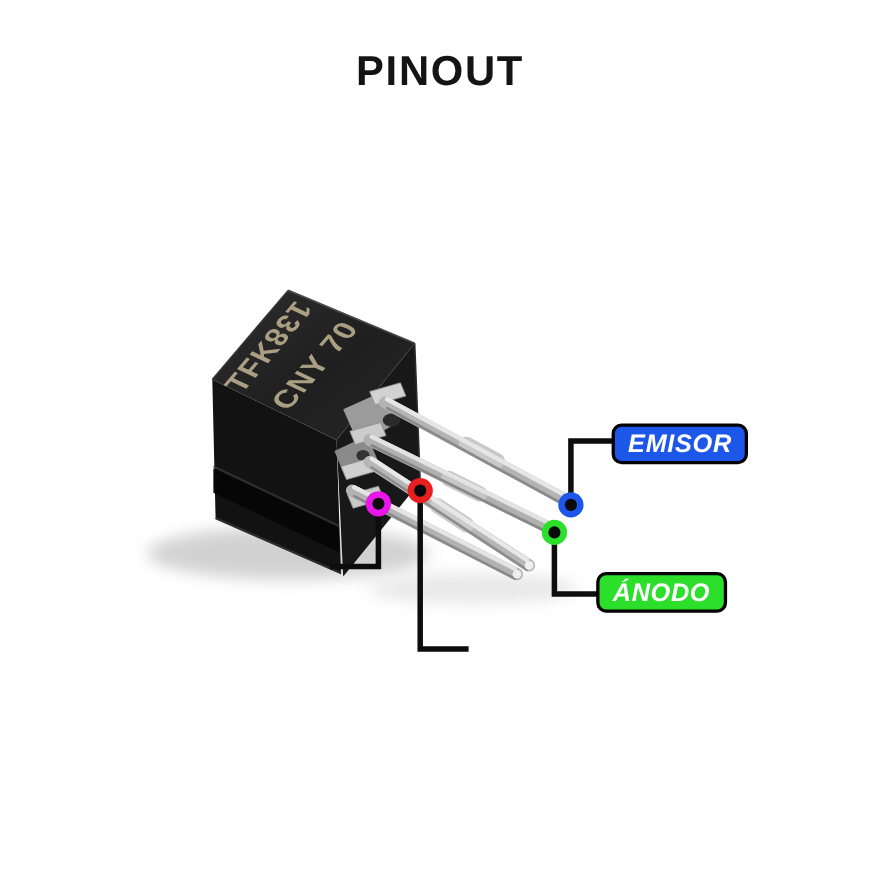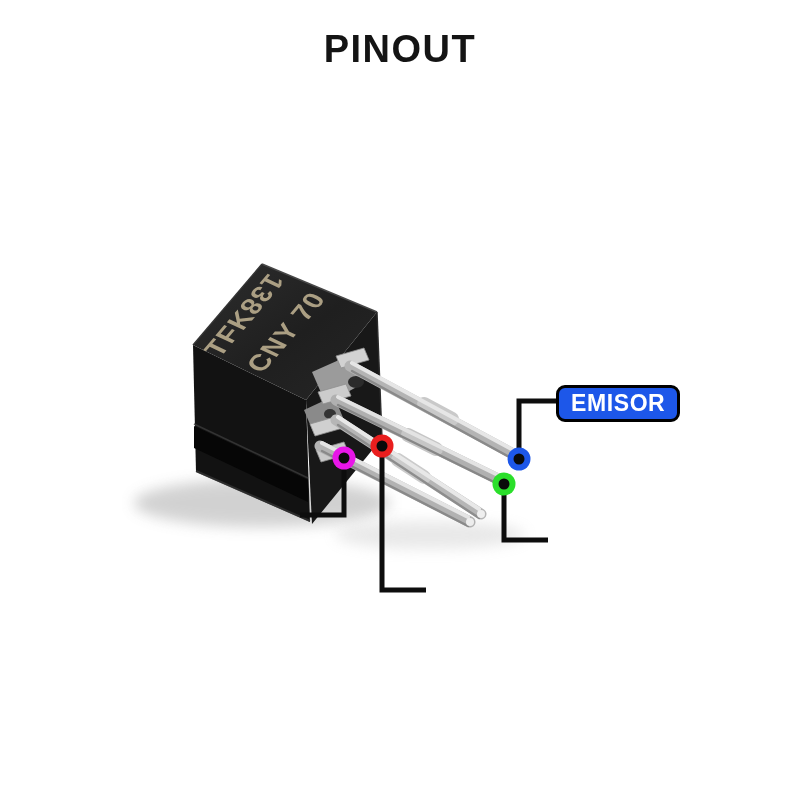--- a/index.html
+++ b/index.html
@@ -1,32 +1,32 @@
 <!DOCTYPE html>
 <html><head>
 <meta charset="utf-8">
 <style>
   html,body{margin:0;padding:0;background:#ffffff;}
   body{width:800px;height:800px;font-family:"Liberation Sans",sans-serif;}
   .canvas{position:relative;width:800px;height:800px;background:#ffffff;overflow:hidden;}
   .title{
-    position:absolute;top:28px;left:0;width:800px;margin:0;
+    position:absolute;top:44px;left:0;width:800px;margin:0;
     text-align:center;font-size:38px;font-weight:800;letter-spacing:1.5px;color:#141414;
   }
   .subtitle{
     position:absolute;top:81px;left:0;width:800px;margin:0;
     text-align:center;font-size:24px;font-weight:700;letter-spacing:0.2px;color:#141414;
   }
   .scene{position:absolute;left:0;top:0;width:800px;height:800px;}
   .pin-label{
     position:absolute;box-sizing:border-box;
     border:3px solid #000;border-radius:9px;
     padding:2px 12px 3px;color:#ffffff;
     font-size:23px;font-weight:800;letter-spacing:0.6px;line-height:1.15;
-    white-space:nowrap;text-align:center;
+    white-space:nowrap;text-align:center;font-style:italic;
   }
   .label-emisor{left:556px;top:385px;}
   .label-catodo{right:495px;top:497px;}
   .label-anodo{left:542px;top:520px;}
   .label-colector{left:418px;top:571px;}
 </style>
 </head>
 <body>
 
 <div class="canvas">
@@ -128,15 +128,16 @@
       <g>
         <circle cx="504" cy="484" r="11.5" style="fill: rgb(43, 223, 43);"></circle>
         <circle cx="504" cy="484" r="5.5" fill="#0a0a0a"></circle>
       </g>
     </g>
   </svg>
 
   <div class="pin-label label-emisor" style="background: rgb(29, 87, 233);">EMISOR</div>
 
 
+  <div class="pin-label label-anodo" style="background: rgb(43, 223, 43);">ÁNODO</div>
 
 
 </div>
 
 </body></html>

